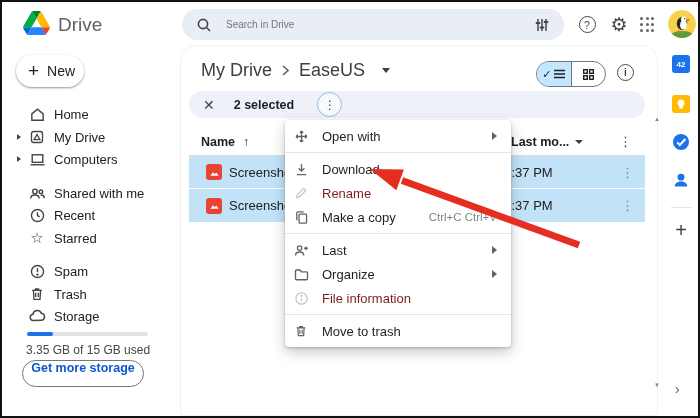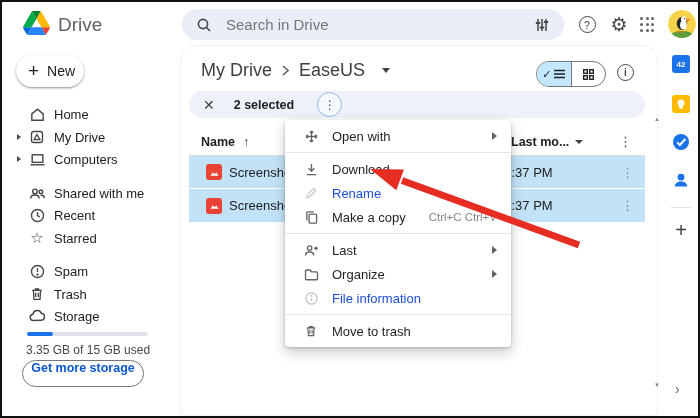--- a/index.html
+++ b/index.html
@@ -7,21 +7,21 @@
   .frame{position:relative;width:700px;height:418px;border:2px solid #111;background:#fff;
          font-family:"Liberation Sans",sans-serif;overflow:hidden;color:#202124;}
 
   
   .topbar{position:absolute;left:0;top:0;width:100%;height:45px;background:#fff;padding-left:12px;}
   .logo{position:absolute;left:21px;top:9px;width:27px;height:24px;}
   .brand{position:absolute;left:56px;top:0;height:45px;line-height:45px;font-size:19px;color:#5f6368;}
   .searchbar{position:absolute;left:180px;top:7px;width:382px;height:31px;background:#e9eef6;
              border-radius:16px;display:flex;align-items:center;padding:0 14px;}
   .searchbar input{flex:1;border:none;background:transparent;outline:none;margin-left:12px;
-                   font-size:15px;color:#14532d;font-family:"Liberation Sans",sans-serif;}
+                   font-size:10px;color:#14532d;font-family:"Liberation Sans",sans-serif;}
   .tb-icon{position:absolute;top:0;height:45px;display:flex;align-items:center;justify-content:center;color:#444746;}
   .help-circle{width:17px;height:17px;border:1.6px solid #444746;border-radius:50%;
                font-size:10.5px;display:flex;align-items:center;justify-content:center;color:#444746;}
   .gear{font-size:19px;color:#444746;}
   .appgrid{display:grid;grid-template-columns:repeat(3,3px);grid-template-rows:repeat(3,3px);gap:2.8px;}
   .appgrid span{width:3px;height:3px;border-radius:50%;background:#5f6368;}
   .avatar{position:absolute;left:666px;top:8px;width:28px;height:28px;border-radius:50%;overflow:hidden;}
 
   
   .newbtn{position:absolute;left:14px;top:53px;width:68px;height:32px;background:#fff;border-radius:16px;
@@ -77,26 +77,26 @@
          display:flex;align-items:center;justify-content:center;}
   .fname{position:absolute;left:40px;white-space:nowrap;color:#202124;}
   .ftime{position:absolute;left:309px;color:#202124;}
   .fdots{position:absolute;left:432px;color:#6d8aa0;font-size:13px;}
 
   .scroll-arrow{position:absolute;font-size:6px;color:#80868b;left:473px;}
 
   
   .menu{position:absolute;left:283px;top:118px;width:226px;background:#fff;border-radius:4px;
         padding:4px 0;box-shadow:0 1px 3px rgba(0,0,0,.2),0 5px 14px rgba(0,0,0,.22);z-index:10;}
-  .mi{height:24px;display:flex;align-items:center;padding:0 14px 0 18px;font-size:13px;color:#1f1f1f;}
+  .mi{height:24px;display:flex;align-items:center;padding:0 14px 0 8px;font-size:13px;color:#1f1f1f;}
   .mi .mic{width:16px;height:16px;margin-right:13px;display:flex;align-items:center;justify-content:center;color:#5f6368;}
   .mi .sub{margin-left:auto;width:0;height:0;border-left:5px solid #5f6368;
            border-top:4px solid transparent;border-bottom:4px solid transparent;}
   .mi .short{margin-left:auto;font-size:11.5px;color:#80868b;}
-  .mi.disabled{color:#1d4ed8;}
+  .mi.disabled{color:#7f1d1d;}
   .mi.disabled .mic{color:#c2c6ca;}
   .mdiv{height:1px;background:#e3e6e8;margin:4px 0;}
 
   
   .arrow-svg{position:absolute;left:350px;top:148px;z-index:30;}
 
   
   .rail{position:absolute;left:660px;top:43px;width:38px;height:371px;background:#fff;}
   .rail-ic{position:absolute;left:10px;width:18px;height:18px;}
   .cal{background:#1a73e8;border-radius:3px;color:#fff;font-size:8px;font-weight:bold;

